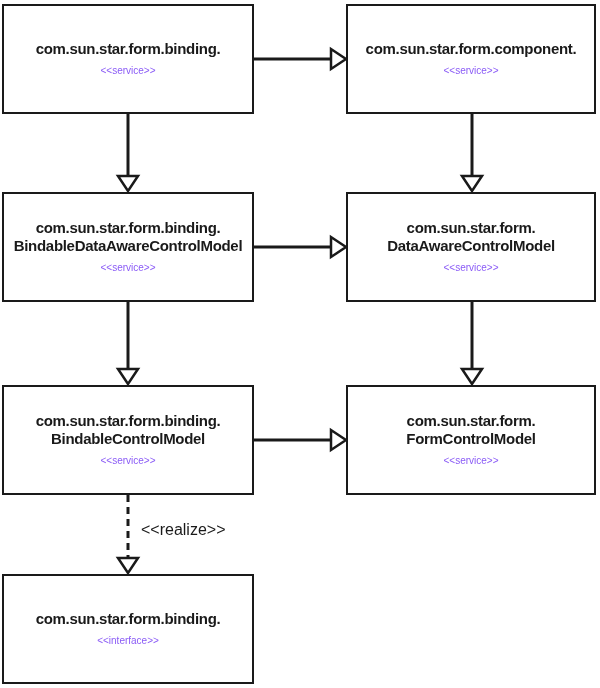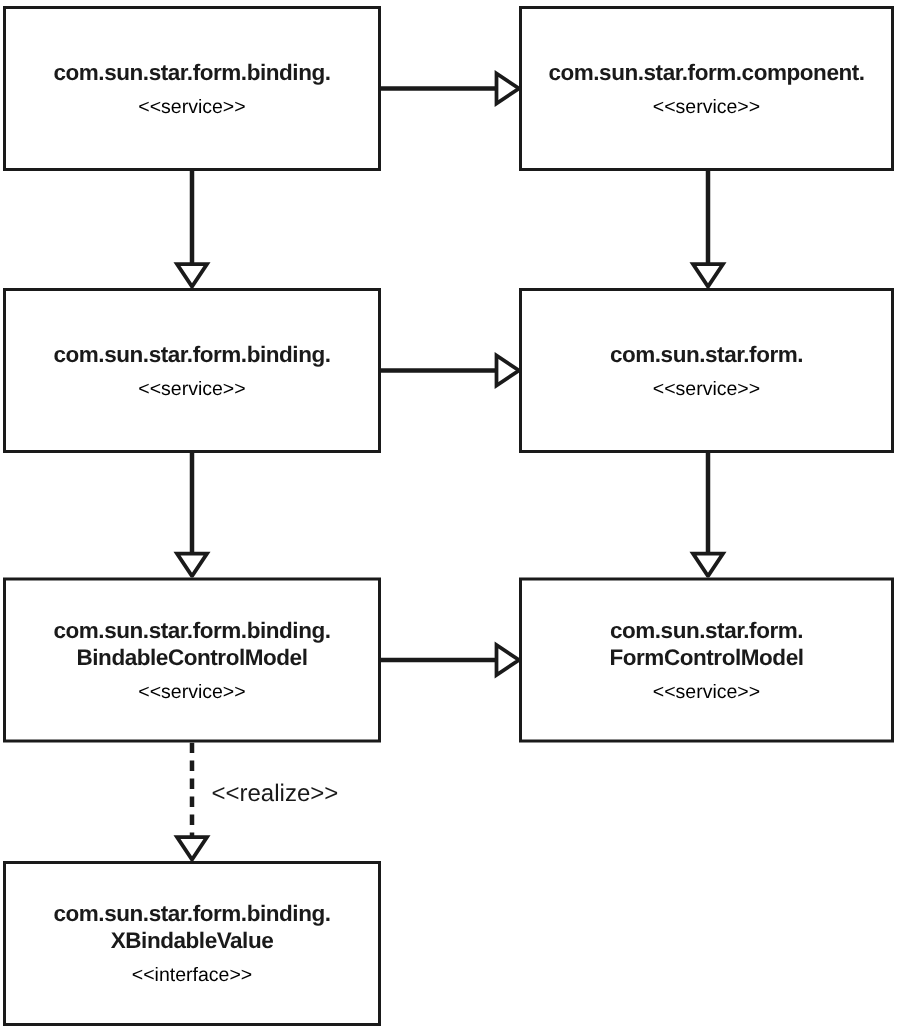--- a/index.html
+++ b/index.html
@@ -30,24 +30,24 @@
   }
   .node .name {
     font-weight: bold;
     font-size: 15px;
     line-height: 18px;
     color: #1a1a1a;
     letter-spacing: -0.3px;
     white-space: nowrap;
   }
   .node .stereo {
-    font-size: 13px;
+    font-size: 10px;
     line-height: 14px;
     margin-top: 6px;
-    color: #000000;
+    color: #8b5cf6;
   }
   .n1 { left: 2px;   top: 4px;   width: 252px; height: 110px; }
   .n2 { left: 346px; top: 4px;   width: 250px; height: 110px; }
   .n3 { left: 2px;   top: 192px; width: 252px; height: 110px; }
   .n4 { left: 346px; top: 192px; width: 250px; height: 110px; }
   .n5 { left: 2px;   top: 385px; width: 252px; height: 110px; }
   .n6 { left: 346px; top: 385px; width: 250px; height: 110px; }
   .n7 { left: 2px;   top: 574px; width: 252px; height: 110px; }
   .realize-label {
     position: absolute;
@@ -95,41 +95,42 @@
     <div class="stereo">&lt;&lt;service&gt;&gt;</div>
   </div>
 
   <div class="node n2">
     <div class="name">com.sun.star.form.component.</div>
     <div class="stereo">&lt;&lt;service&gt;&gt;</div>
   </div>
 
   <div class="node n3">
     <div class="name">com.sun.star.form.binding.</div>
+    <div class="name">BindableDataAwareControlModel</div>
     <div class="stereo">&lt;&lt;service&gt;&gt;</div>
   </div>
 
   <div class="node n4">
     <div class="name">com.sun.star.form.</div>
+    <div class="name">DataAwareControlModel</div>
     <div class="stereo">&lt;&lt;service&gt;&gt;</div>
   </div>
 
   <div class="node n5">
     <div class="name">com.sun.star.form.binding.</div>
     <div class="name">BindableControlModel</div>
     <div class="stereo">&lt;&lt;service&gt;&gt;</div>
   </div>
 
   <div class="node n6">
     <div class="name">com.sun.star.form.</div>
     <div class="name">FormControlModel</div>
     <div class="stereo">&lt;&lt;service&gt;&gt;</div>
   </div>
 
   <div class="node n7">
     <div class="name">com.sun.star.form.binding.</div>
-    <div class="name">XBindableValue</div>
     <div class="stereo">&lt;&lt;interface&gt;&gt;</div>
   </div>
 
   <div class="realize-label">&lt;&lt;realize&gt;&gt;</div>
 
 </div>
 
 </body></html>

